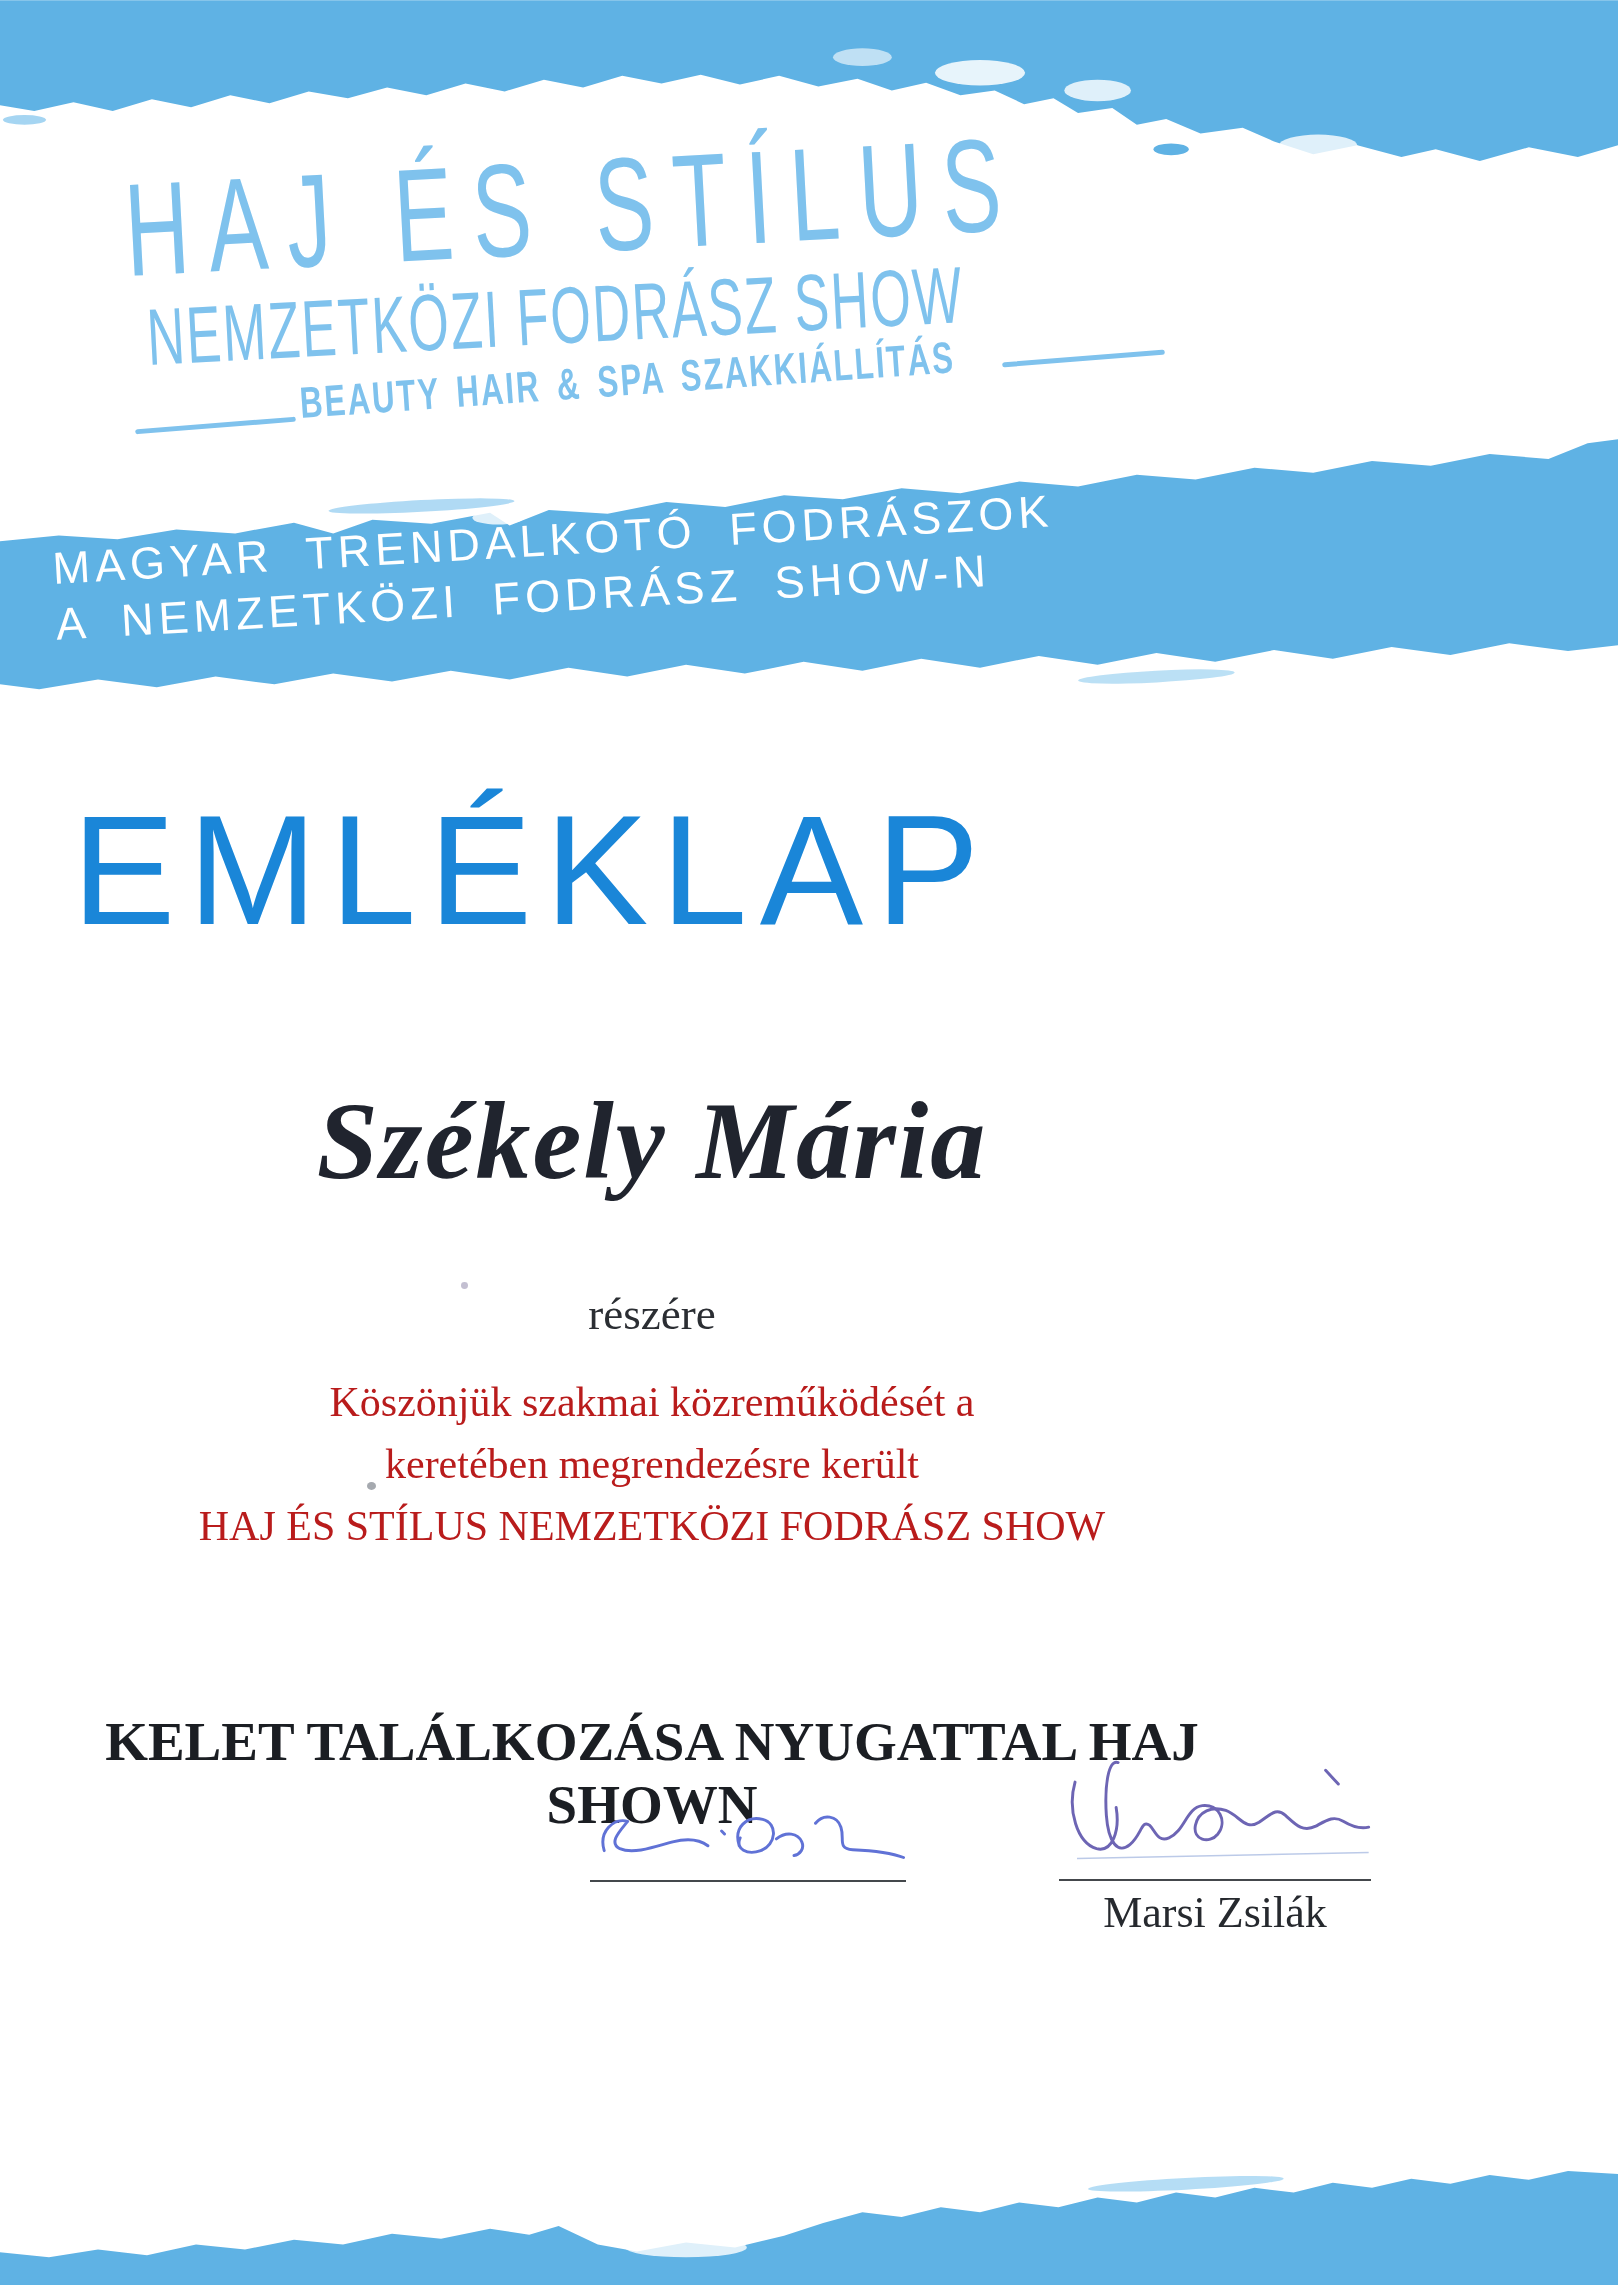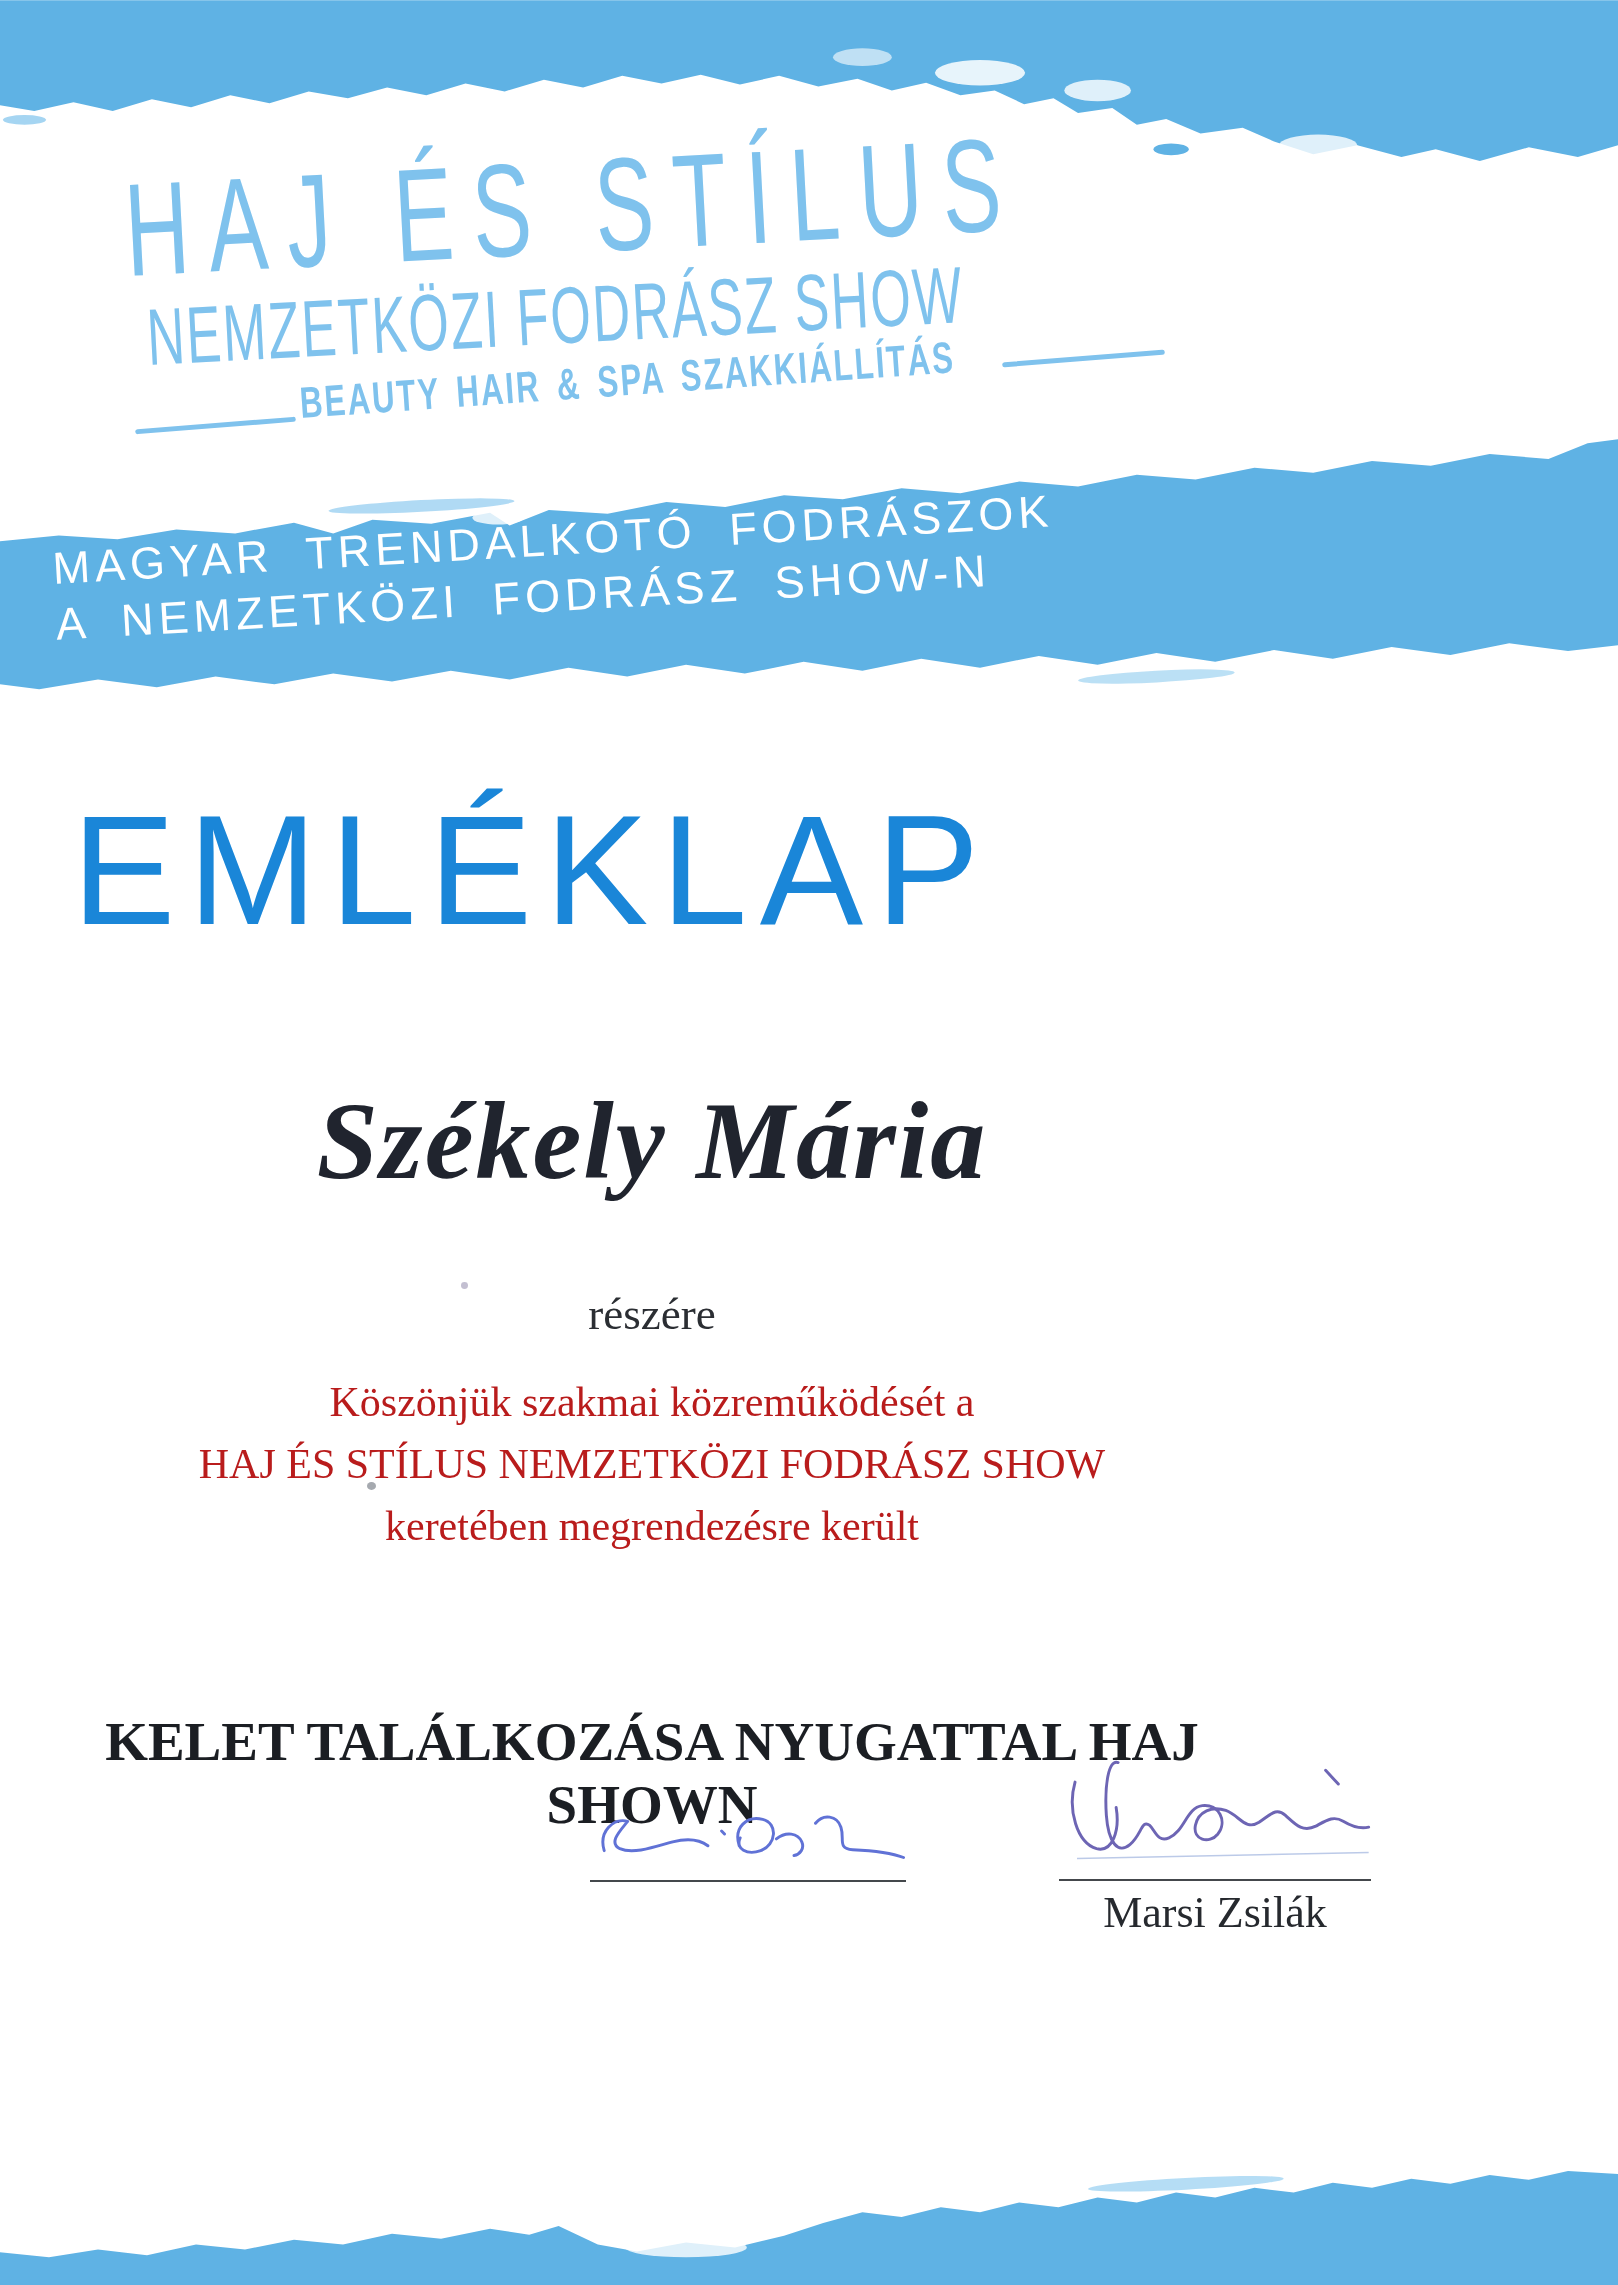--- a/index.html
+++ b/index.html
@@ -117,22 +117,22 @@
   <div class="layer cert-title">EMLÉKLAP</div>
 
   <div class="layer center recipient">Székely Mária</div>
   <div class="layer center suffix">részére</div>
 
   <div class="speck speck1"></div>
   <div class="speck speck2"></div>
 
   <div class="layer center bodytext">
     <div>Köszönjük szakmai közreműködését a</div>
+    <div>keretében megrendezésre került</div>
     <div>HAJ ÉS STÍLUS NEMZETKÖZI FODRÁSZ SHOW</div>
-    <div>keretében megrendezésre került</div>
   </div>
 
   <div class="layer center event">KELET TALÁLKOZÁSA NYUGATTAL HAJ SHOWN</div>
 
 
   <div class="sig sig2">
     <svg width="316" height="135" viewBox="0 0 322 138">
       <path fill="none" stroke="#6072d6" stroke-width="3" stroke-linecap="round" stroke-linejoin="round" d="M14,108 C8,88 24,74 38,78 C30,88 18,100 30,106 C44,112 66,104 84,99 C100,95 112,97 120,103
            M134,88 L137,91
            M152,103 C146,84 160,72 176,76 C192,80 190,102 174,108 C160,113 148,106 153,95

